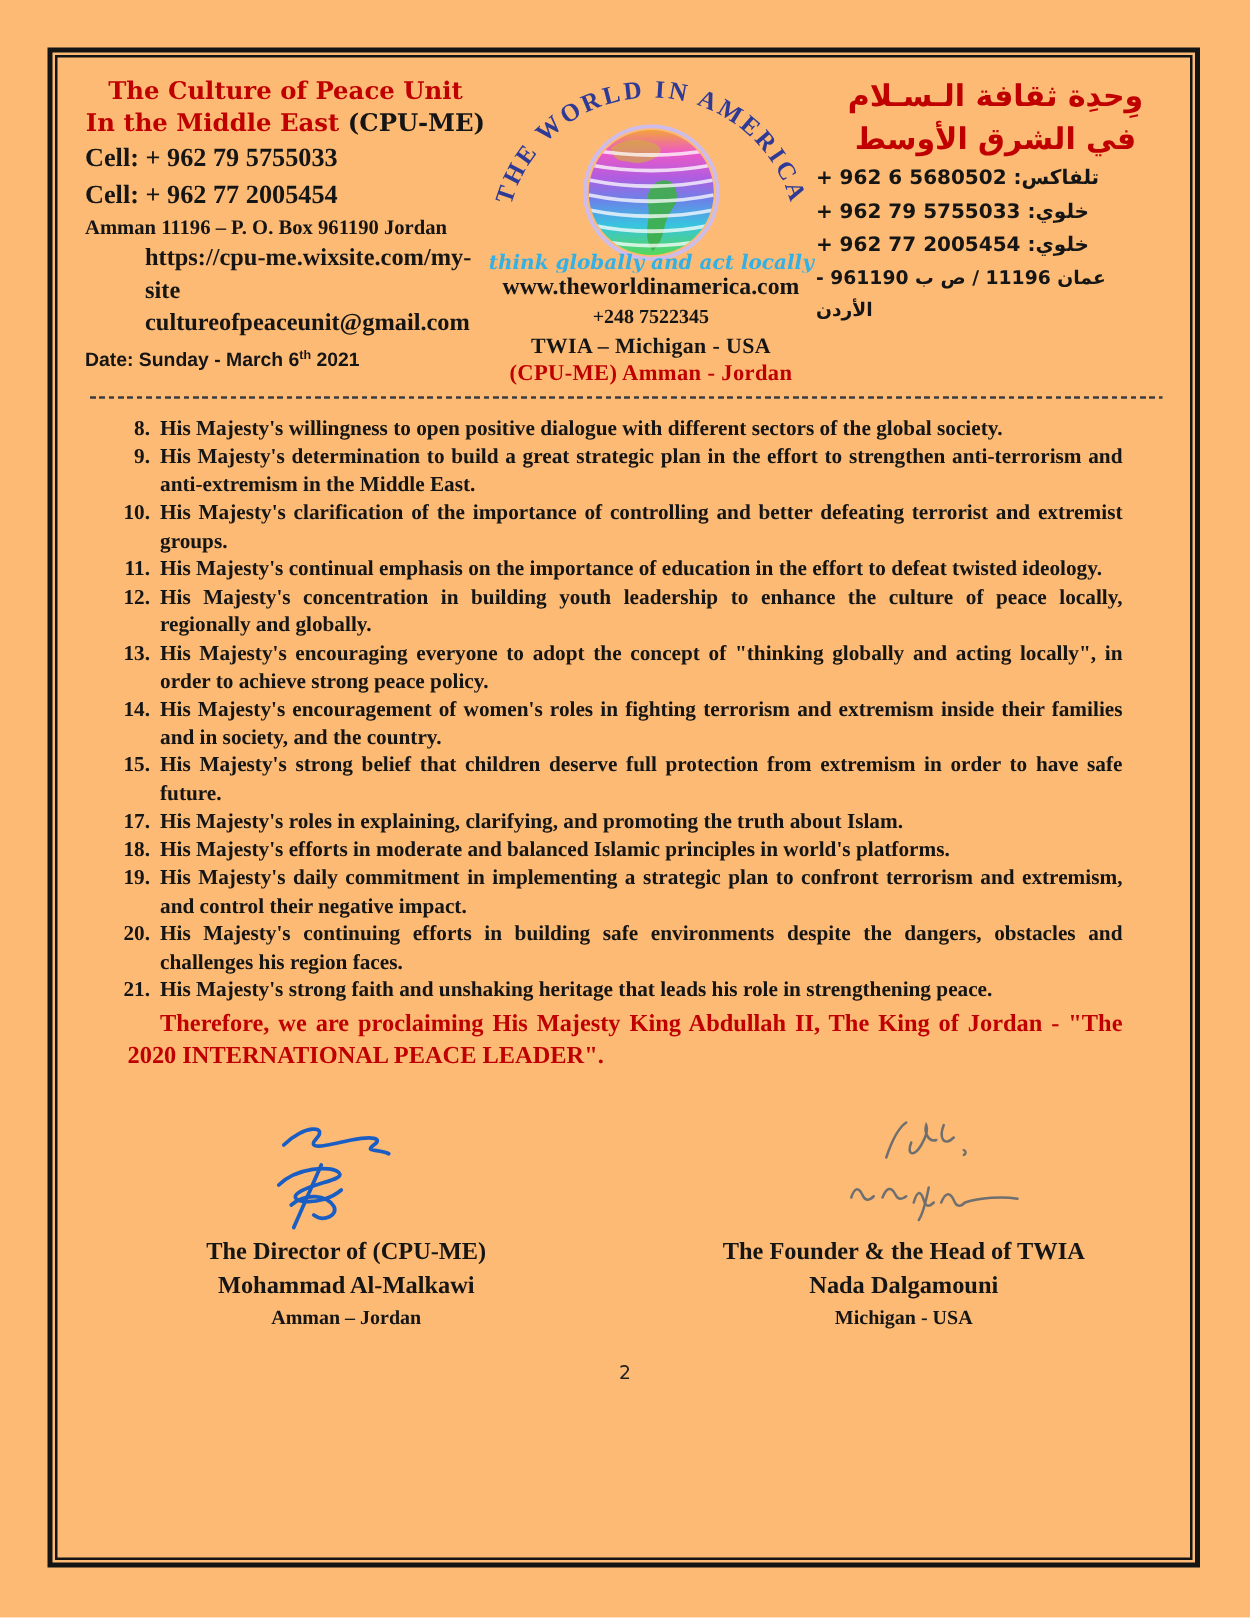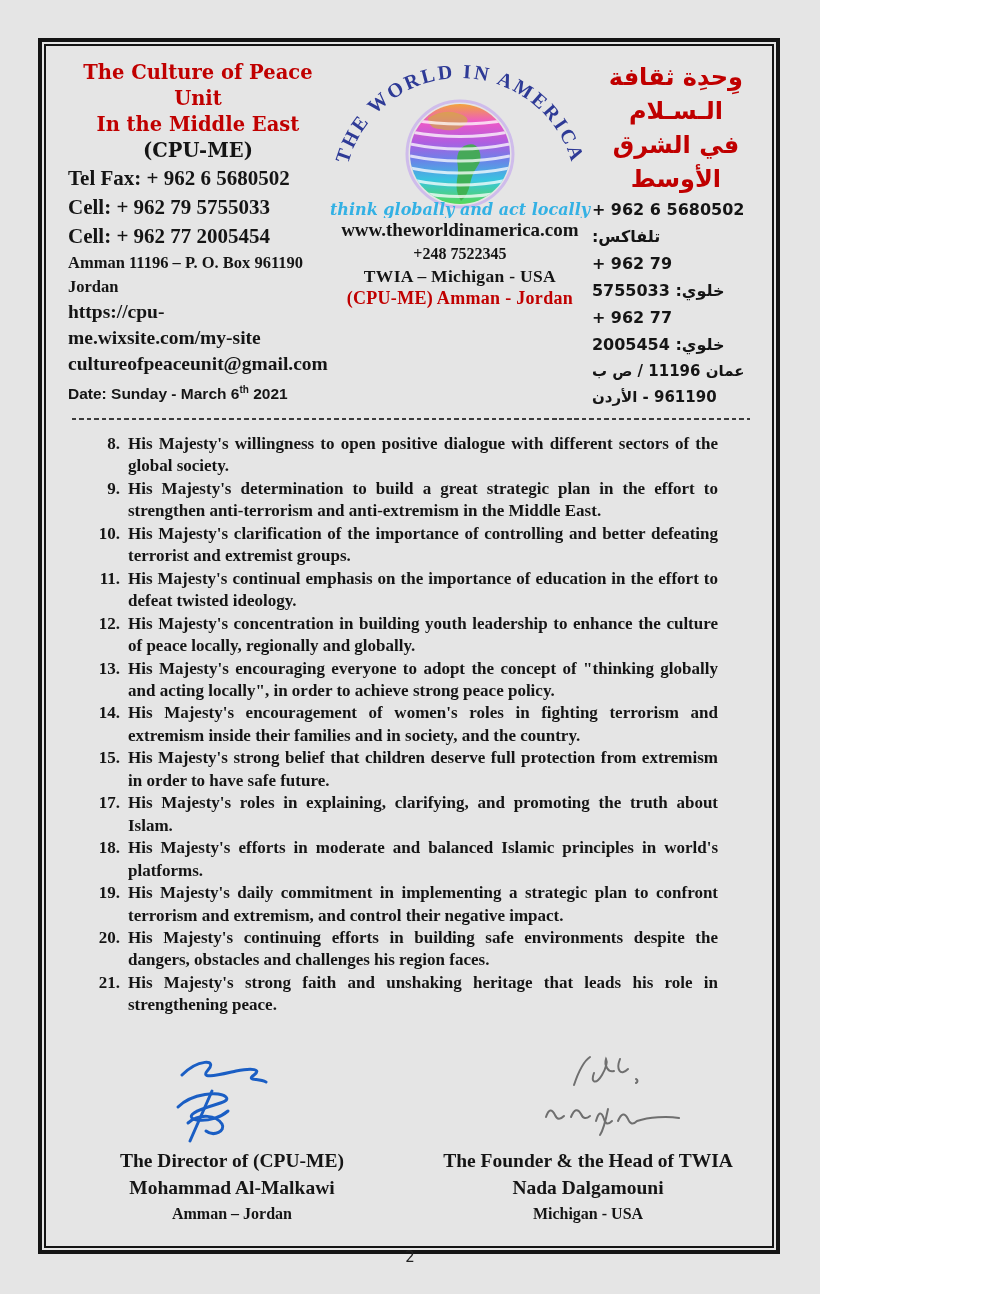--- a/index.html
+++ b/index.html
@@ -1,28 +1,28 @@
 <!DOCTYPE html>
 <html><head>
 <meta charset="utf-8">
 <style>
   html,body{margin:0;padding:0;background:#ffffff;}
-  .page{position:relative;width:820px;height:1294px;background:#e5e5e5;overflow:hidden;
+  .page{position:relative;width:1000px;height:1294px;background:#fdba74;overflow:hidden;
         font-family:"Liberation Serif",serif;color:#151515;}
   .frame{position:absolute;left:38px;top:38px;right:40px;bottom:40px;border:4px solid #141414;}
   .frame-inner{position:absolute;inset:2px;border:2px solid #141414;}
   .content{position:absolute;inset:4px 8px;padding:8px 2px 0 4px;}
 
   .hdr{display:flex;align-items:flex-start;padding:6px 2px 0 14px;}
   .hdr-left{width:326px;}
   .org-title{font-family:"DejaVu Serif",serif;font-weight:bold;font-size:19.5px;line-height:26px;text-align:center;}
   .red{color:#c00000;}
   .contact{font-size:21px;font-weight:bold;line-height:29px;}
   .addr{font-size:16.5px;font-weight:bold;line-height:24px;}
-  .site{font-size:19.5px;font-weight:bold;line-height:26px;}
+  .site{font-size:19.5px;font-weight:bold;line-height:26px;margin-left:48px;}
   .date-line{font-family:"Liberation Sans",sans-serif;font-weight:bold;font-size:15.5px;line-height:25px;}
   .date-line sup{font-size:10px;}
 
   .hdr-center{flex:1;text-align:center;padding-top:2px;}
   .logo-svg{display:block;margin:0 auto;}
   .c-site{font-size:19px;font-weight:bold;line-height:23px;}
   .c-phone{font-size:16px;font-weight:bold;line-height:25px;}
   .c-org{font-size:17.5px;font-weight:bold;line-height:21px;letter-spacing:.3px;}
   .c-org2{font-size:18px;font-weight:bold;line-height:22px;color:#c00000;letter-spacing:.3px;}
 
@@ -60,21 +60,20 @@
     <div class="frame-inner"></div>
     <div class="content">
 
       <header class="hdr">
 
         <div class="hdr-left">
           <div class="org-title">
             <div class="red">The Culture of Peace Unit</div>
             <div><span class="red">In the Middle East </span><span>(CPU-ME)</span></div>
           </div>
-          <div class="contact">Tel Fax: + 962 6 5680502</div>
           <div class="contact">Cell: + 962 79 5755033</div>
           <div class="contact">Cell: + 962 77 2005454</div>
           <div class="addr">Amman 11196 – P. O. Box 961190 Jordan</div>
           <div class="site">https://cpu-me.wixsite.com/my-site</div>
           <div class="site">cultureofpeaceunit@gmail.com</div>
           <div class="date-line"><span>Date: Sunday - March 6</span><sup>th</sup><span> 2021</span></div>
         </div>
 
         <div class="hdr-center">
           <svg class="logo-svg" width="264" height="156" viewBox="0 0 264 156">
@@ -176,20 +175,21 @@
         <div class="li">
             <span class="num">20.</span>
             <span class="txt">His Majesty's continuing efforts in building safe environments despite the dangers, obstacles and challenges his region faces.</span>
           </div>
         <div class="li">
             <span class="num">21.</span>
             <span class="txt">His Majesty's strong faith and unshaking heritage that leads his role in strengthening peace.</span>
           </div>
       </div>
 
+      <p class="conclusion">Therefore, we are proclaiming His Majesty King Abdullah II, The King of Jordan - "The 2020 INTERNATIONAL PEACE LEADER".</p>
 
       <div class="sigs">
         <div class="sig-col">
           <div class="sig-img">
             <svg width="180" height="96" viewBox="0 0 180 96">
               <g fill="none" stroke="#1a5ec4" stroke-width="3" stroke-linecap="round">
                 <path d="M40 24 C 56 8, 76 8, 66 19 C 57 29, 76 24, 94 20 C 110 17, 120 18, 112 24 C 104 30, 116 27, 124 31"></path>
                 <path d="M36 56 C 50 42, 78 40, 84 46 C 90 52, 64 54, 52 62 C 40 70, 70 74, 86 60"></path>
                 <path d="M70 40 L 48 90"></path>
                 <path d="M46 72 C 58 62, 74 64, 80 73 C 84 80, 72 86, 64 80"></path>

